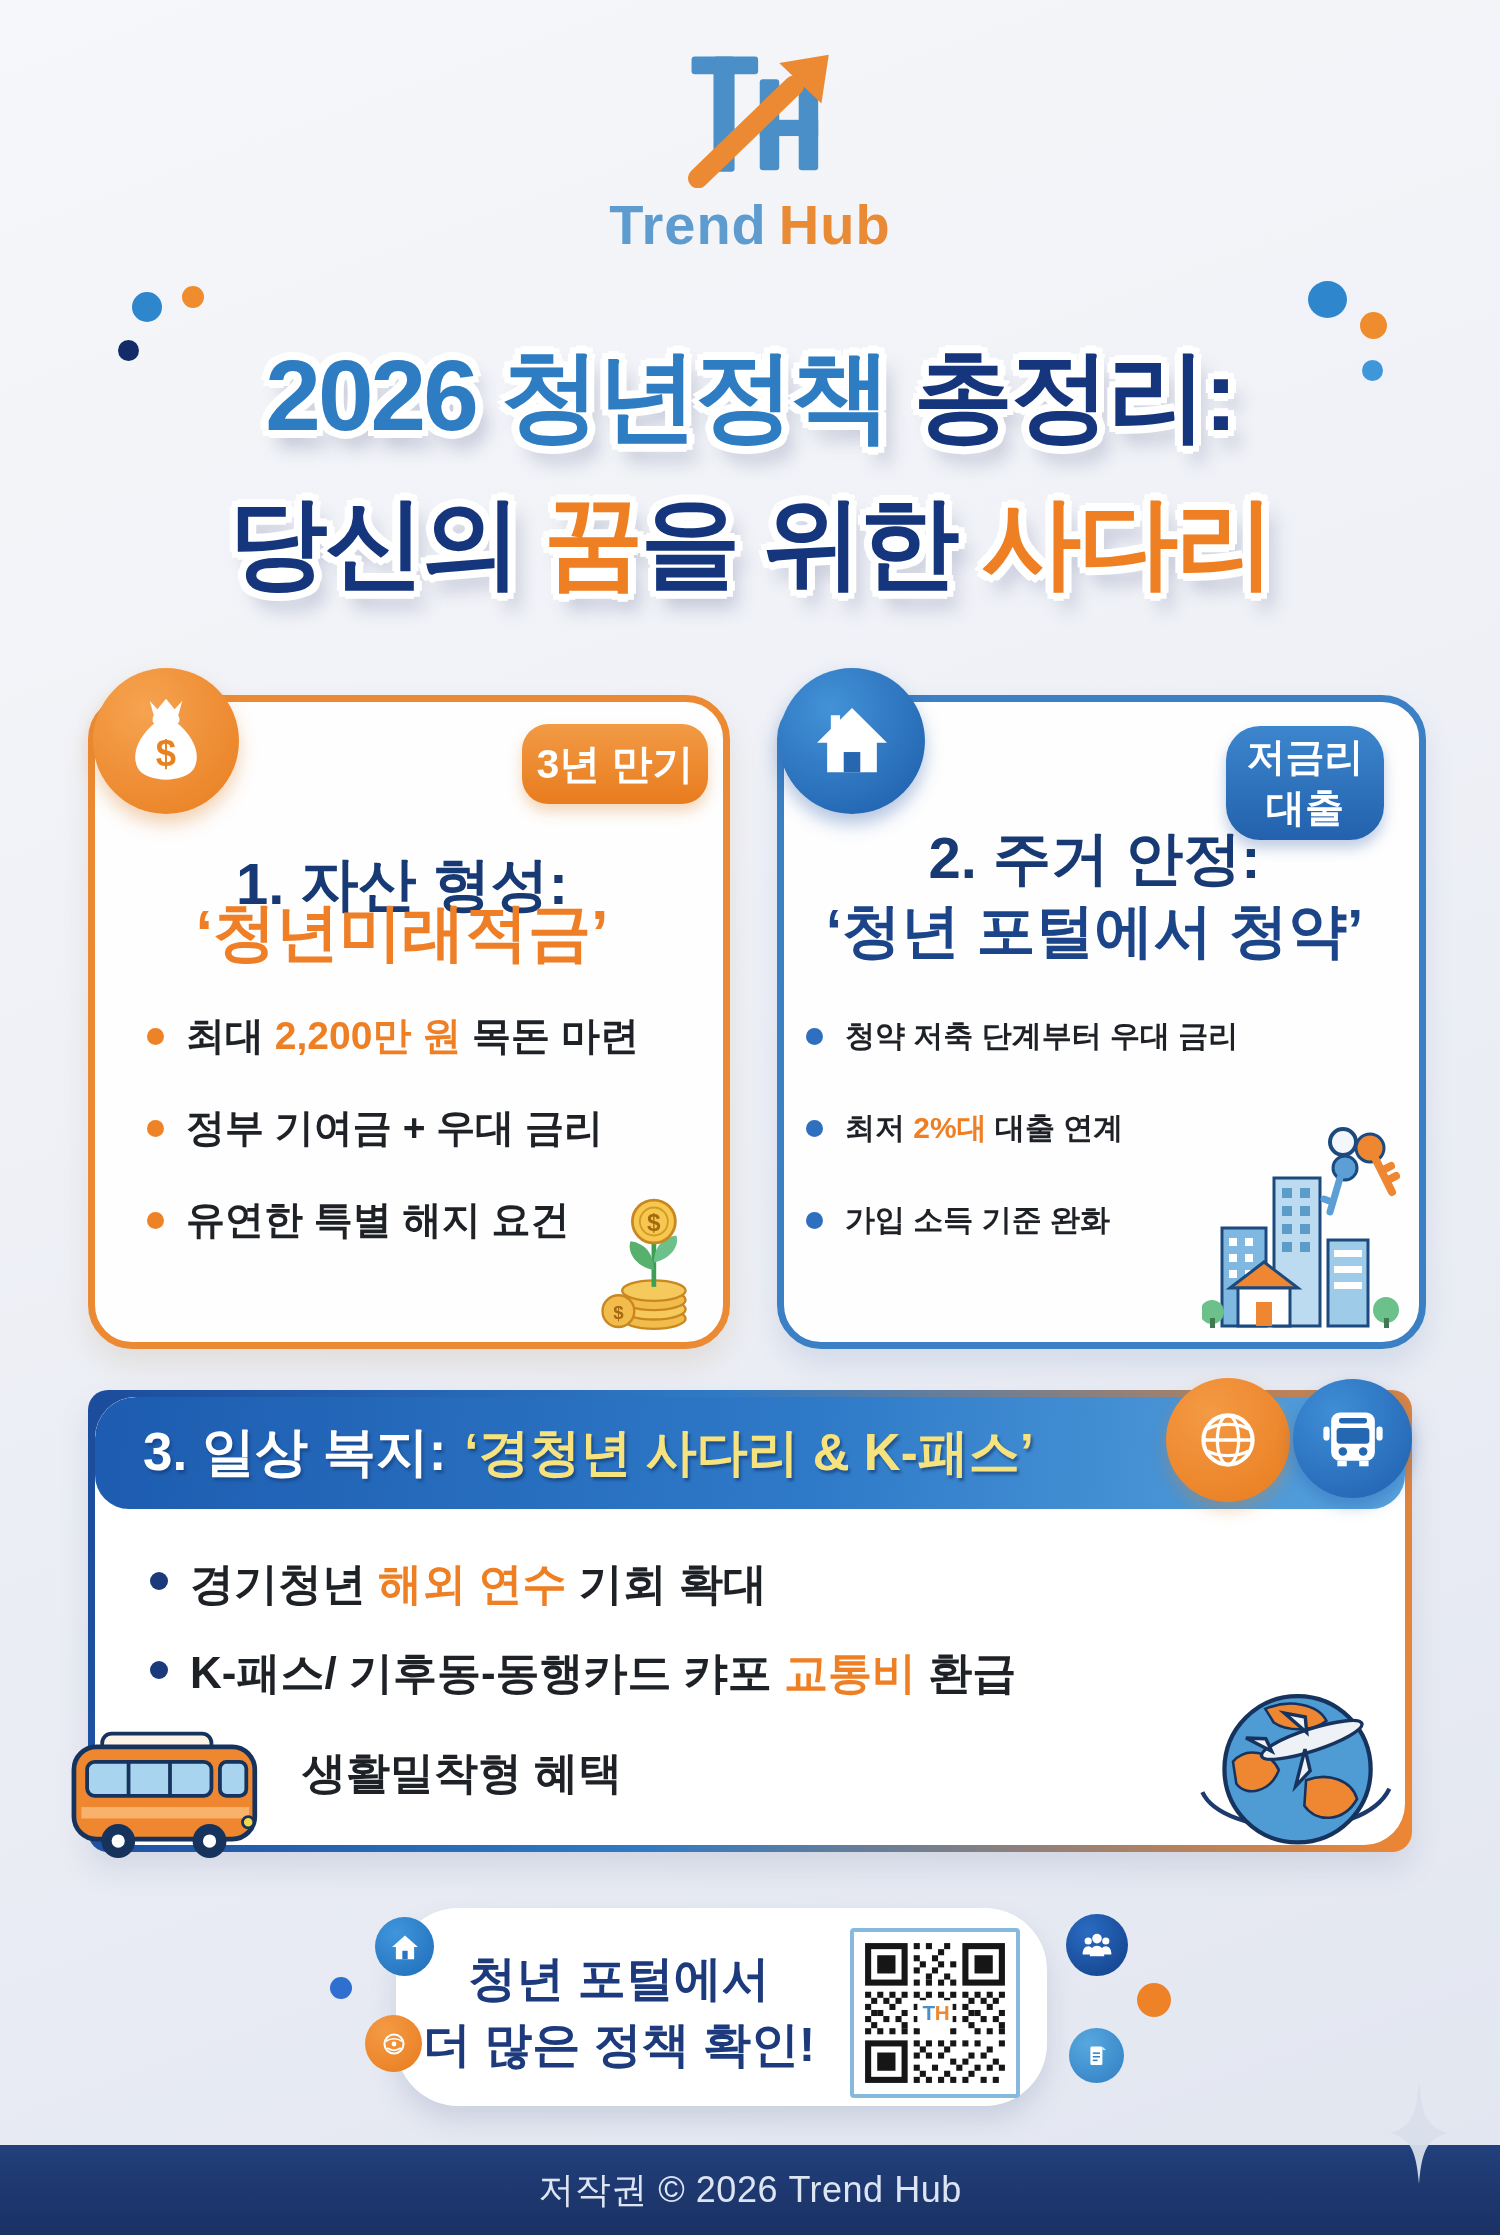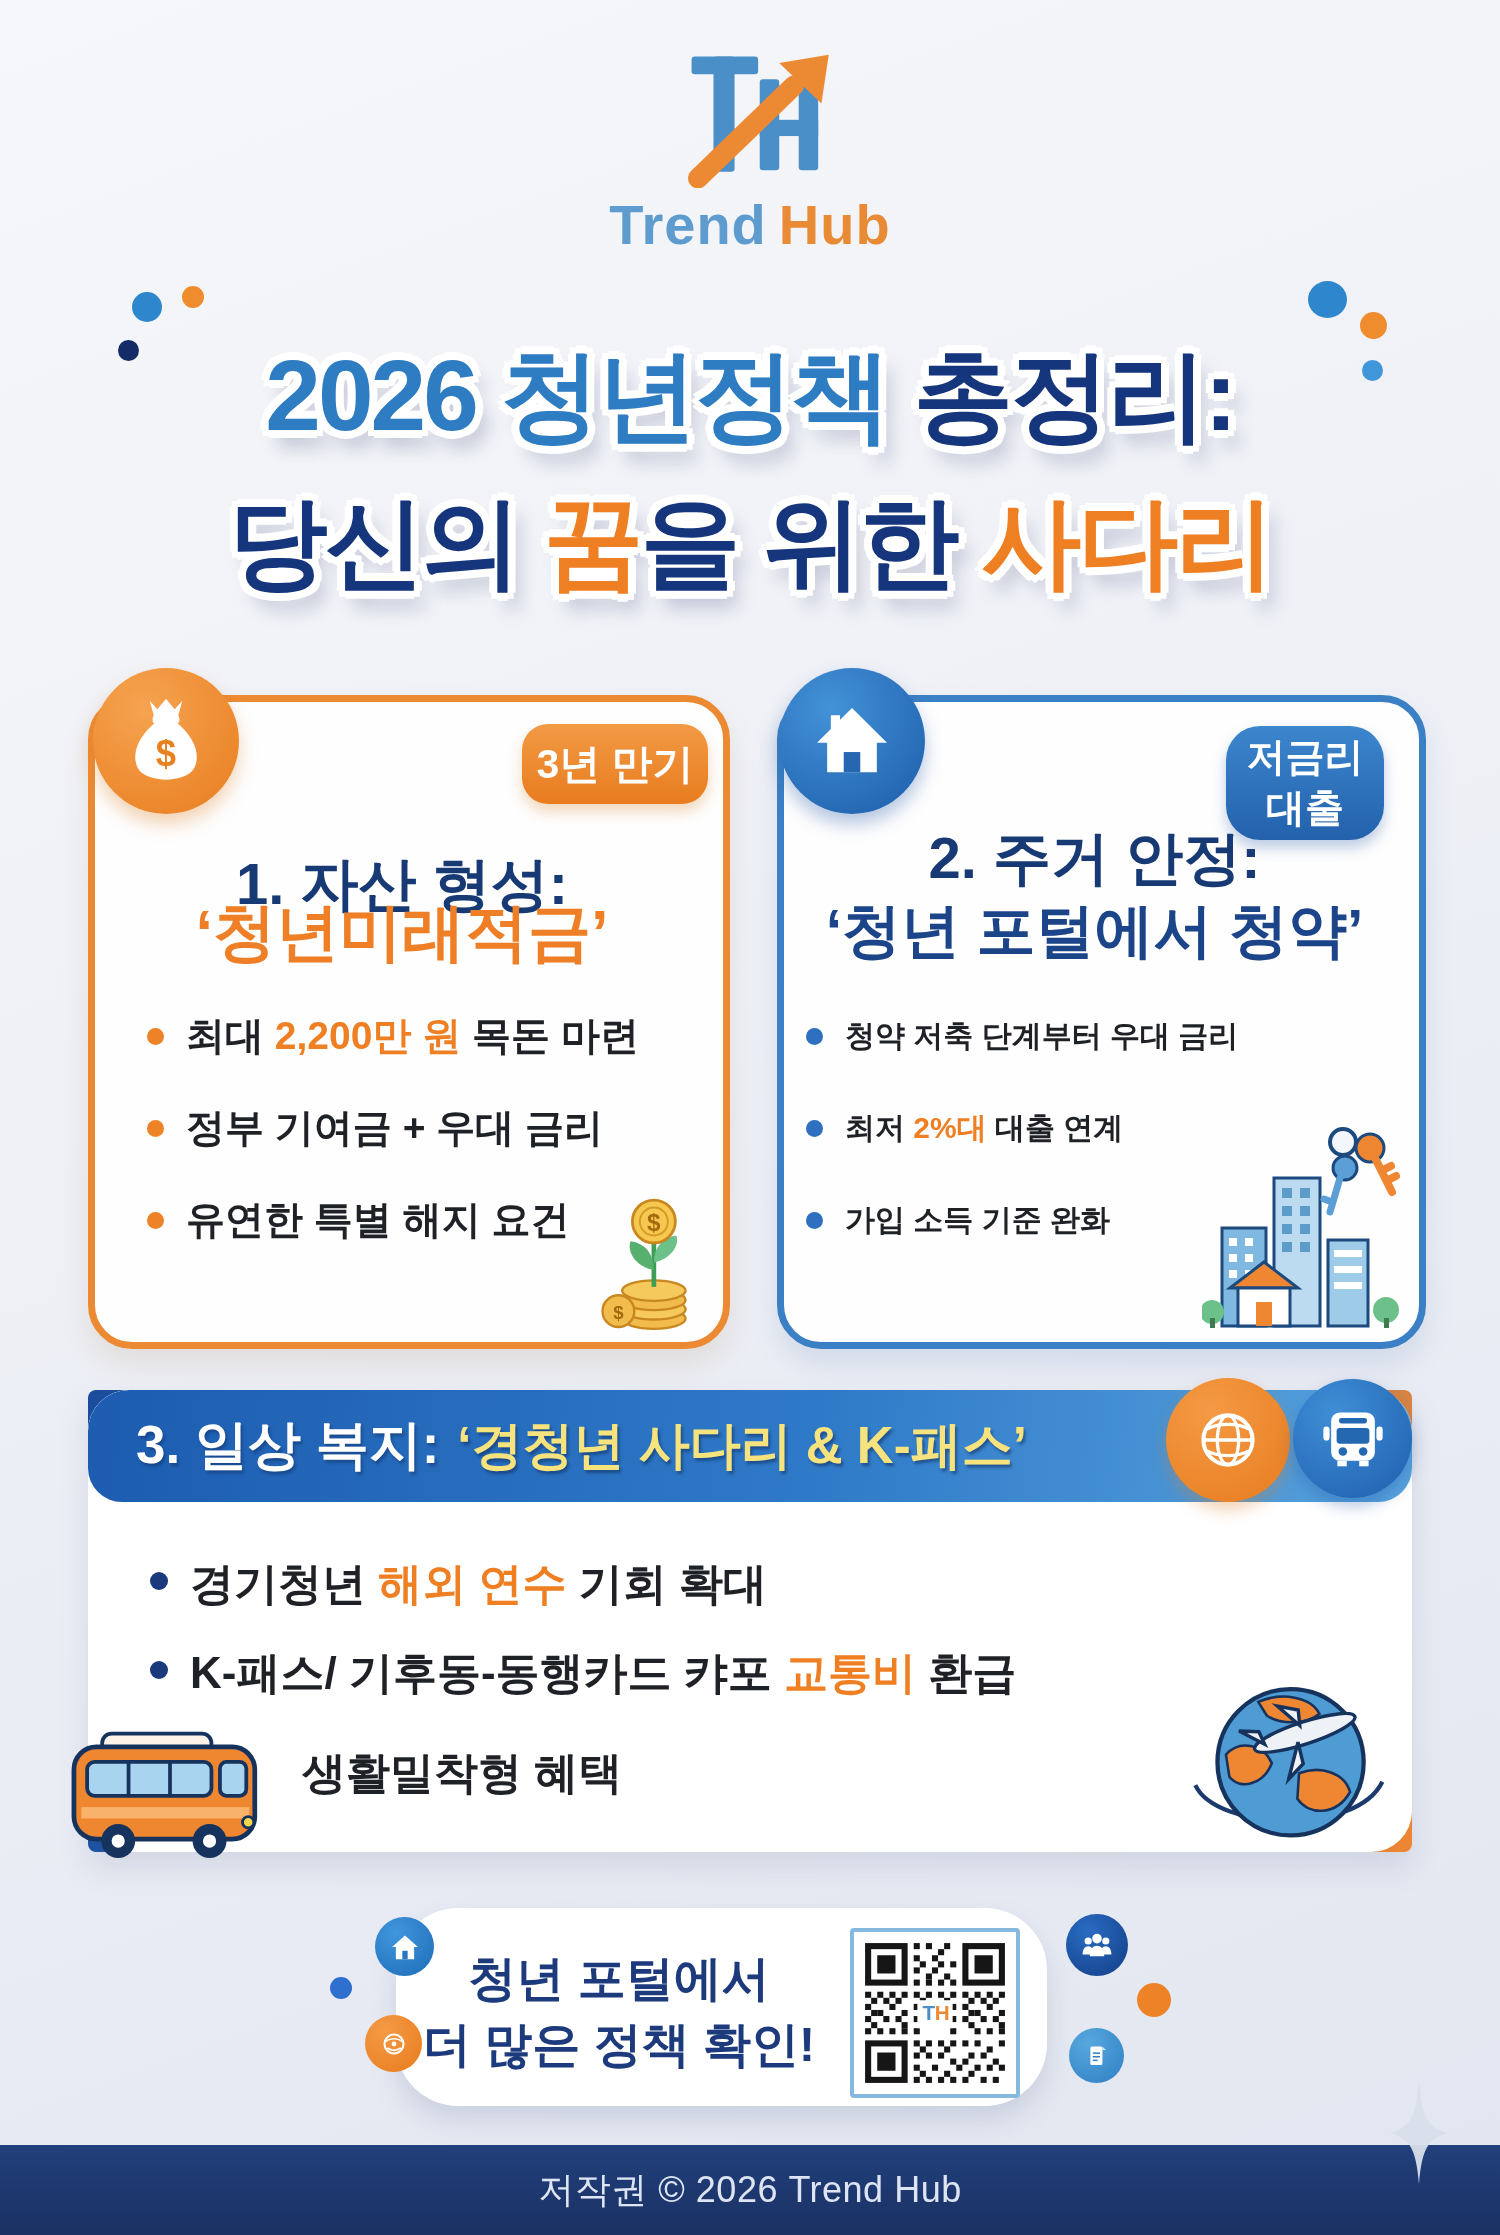--- a/index.html
+++ b/index.html
@@ -51,21 +51,21 @@
   .blist li{display:flex;align-items:flex-start;margin-bottom:44px;
             font-weight:800;color:#1e2126;}
   .bl1{left:147px;top:1012px;width:560px;font-size:39px;}
   .bl2{left:806px;top:1012px;width:600px;font-size:30px;}
   .bl1 li,.bl2 li{line-height:48px;}
   .dot{flex:none;width:17px;height:17px;border-radius:50%;margin:16px 22px 0 0;}
   .dot.o{background:#ee8227;} .dot.b{background:#2e6fc0;} .dot.n{background:#1a3a7c;width:18px;height:18px;}
   .hl{color:#ee7f23;}
 
   
-  .card3{position:absolute;left:88px;top:1390px;width:1324px;height:462px;border-radius:8px;
+  .card3{position:absolute;left:88px;top:1390px;width:1324px;height:462px;border-radius:20px;padding:7px;
          background:linear-gradient(100deg,#1c4c9c 0%,#2f7ac4 45%,#ee8632 100%);
          box-shadow:0 16px 30px rgba(100,110,150,.16);box-sizing:border-box;}
   .card3-inner{width:100%;height:100%;background:#fff;border-radius:41px;overflow:hidden;position:relative;}
   .card3-band{position:absolute;left:0;top:0;right:0;height:112px;
          background:linear-gradient(95deg,#1d5cb0 0%,#2f7ac8 55%,#58a4de 100%);
          border-radius:41px 41px 34px 34px;display:flex;align-items:center;padding-left:48px;box-sizing:border-box;}
   .band-white{color:#fff;font-size:53px;font-weight:900;text-shadow:2px 3px 3px rgba(15,45,95,.45);white-space:nowrap;}
   .band-yellow{color:#f7e37d;font-size:51px;font-weight:900;margin-left:18px;
          text-shadow:2px 3px 3px rgba(15,45,95,.55);white-space:nowrap;}
   .globe-circ{left:1166px;top:1378px;width:124px;height:124px;

